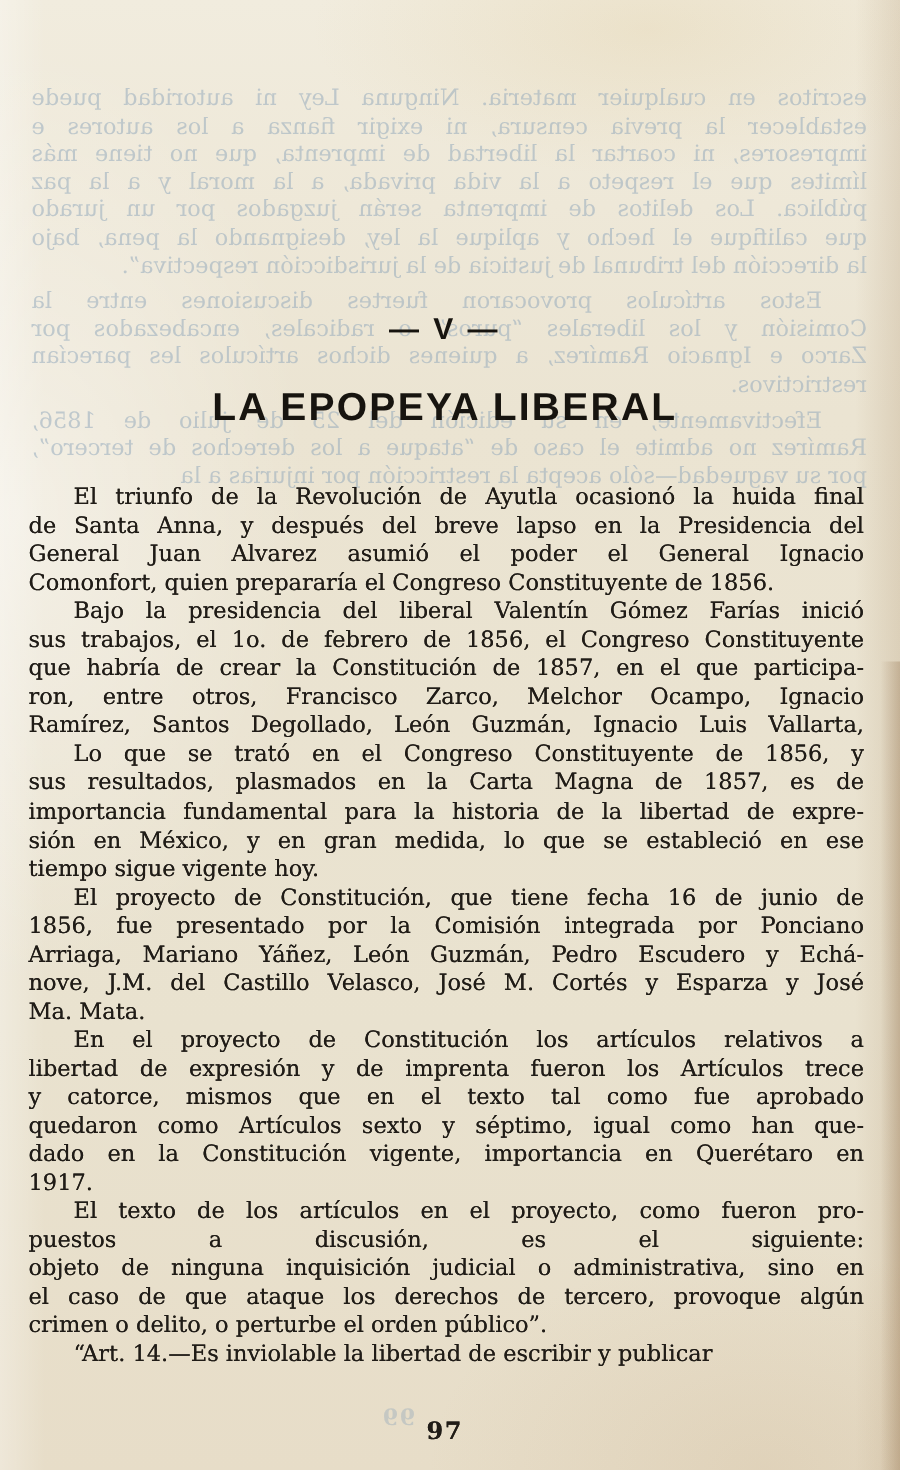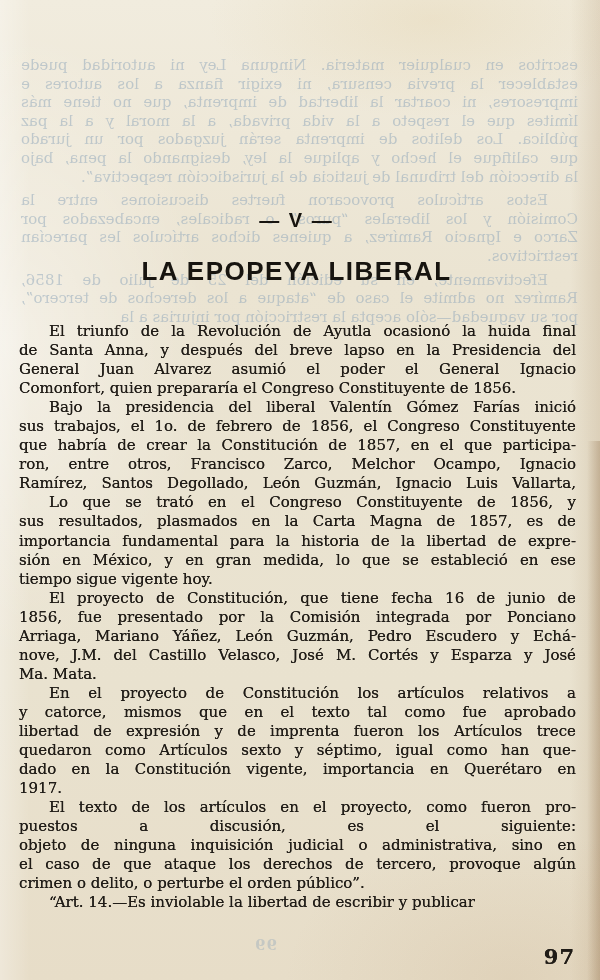--- a/index.html
+++ b/index.html
@@ -61,22 +61,22 @@
     text-align-last:justify;
     white-space:nowrap;
     overflow:visible;
   }
   .body .line{white-space:normal;}
   .ghost-top .line{text-align:justify;text-align-last:justify;white-space:normal;}
   .line.last{text-align-last:left;}
   .line.indent{padding-left:30px;}
   .pagenum{
     position:absolute;left:18px;top:944px;width:557px;
-    text-align:right;
-    font-weight:bold;font-size:21px;letter-spacing:1px;
+    text-align:center;
+    font-weight:bold;font-size:16px;letter-spacing:1px;
     color:#201c17;
     text-shadow:0 0 .4px rgba(25,22,18,.9);
   }
 </style>
 </head>
 <body>
 
 <div class="page">
 
   <div class="ghost-top" id="ghost-top">
@@ -116,22 +116,22 @@
       <div class="line">sus resultados, plasmados en la Carta Magna de 1857, es de</div>
       <div class="line">importancia fundamental para la historia de la libertad de expre-</div>
       <div class="line">sión en México, y en gran medida, lo que se estableció en ese</div>
       <div class="line last">tiempo sigue vigente hoy.</div>
       <div class="line indent">El proyecto de Constitución, que tiene fecha 16 de junio de</div>
       <div class="line">1856, fue presentado por la Comisión integrada por Ponciano</div>
       <div class="line">Arriaga, Mariano Yáñez, León Guzmán, Pedro Escudero y Echá-</div>
       <div class="line">nove, J.M. del Castillo Velasco, José M. Cortés y Esparza y José</div>
       <div class="line last">Ma. Mata.</div>
       <div class="line indent">En el proyecto de Constitución los artículos relativos a</div>
+      <div class="line">libertad de expresión y de imprenta fueron los Artículos trece</div>
       <div class="line">y catorce, mismos que en el texto tal como fue aprobado</div>
-      <div class="line">libertad de expresión y de imprenta fueron los Artículos trece</div>
       <div class="line">quedaron como Artículos sexto y séptimo, igual como han que-</div>
       <div class="line">dado en la Constitución vigente, importancia en Querétaro en</div>
       <div class="line last">1917.</div>
       <div class="line indent">El texto de los artículos en el proyecto, como fueron pro-</div>
       <div class="line">puestos a discusión, es el siguiente:</div>
       <div class="line last"></div>
       <div class="line">objeto de ninguna inquisición judicial o administrativa, sino en</div>
       <div class="line">el caso de que ataque los derechos de tercero, provoque algún</div>
       <div class="line last">crimen o delito, o perturbe el orden público”.</div>
       <div class="line indent last">“Art. 14.—Es inviolable la libertad de escribir y publicar</div>

